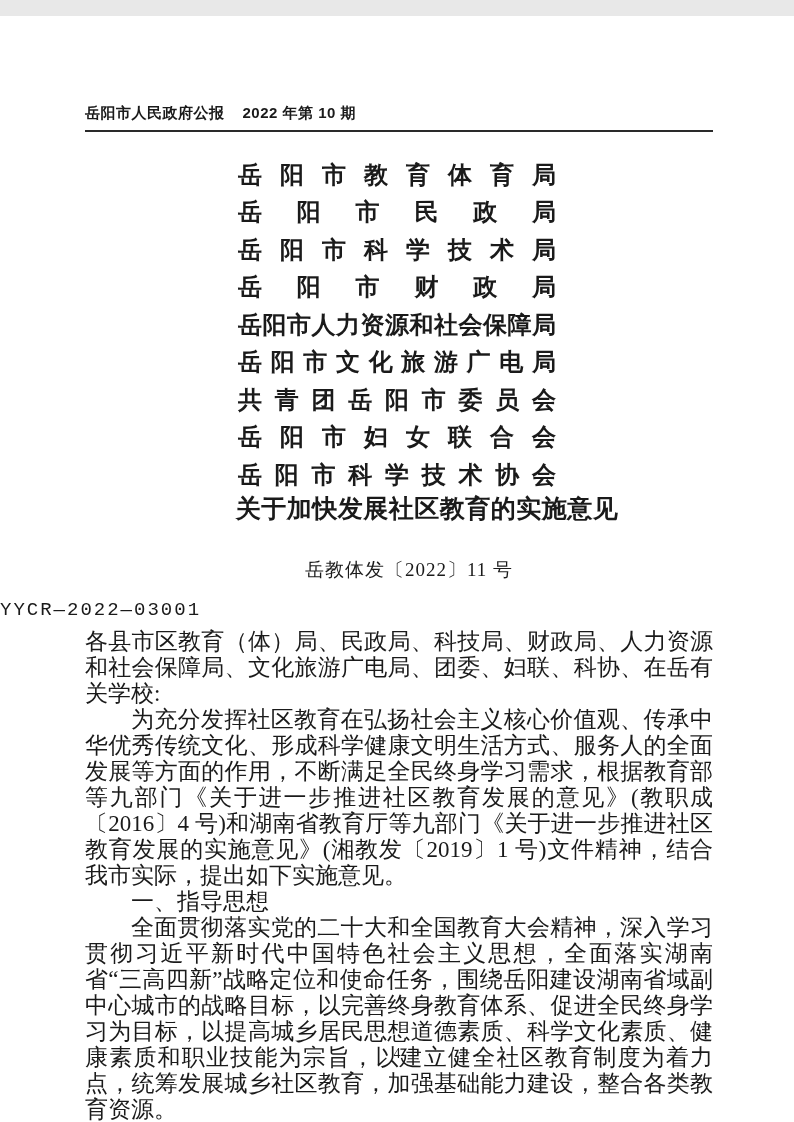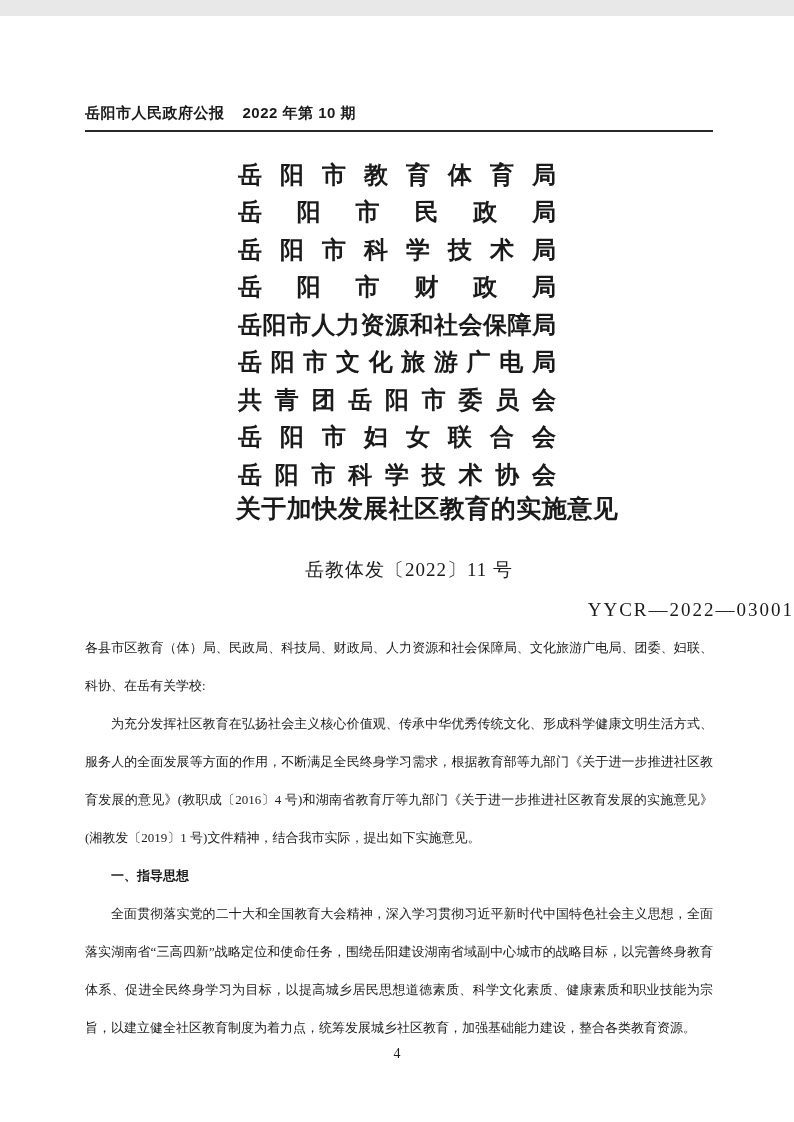--- a/index.html
+++ b/index.html
@@ -71,43 +71,44 @@
     width: 100%;
     text-align: center;
     font-size: 19px;
     letter-spacing: 1px;
   }
   .index-number {
     position: absolute;
     top: 583px;
     left: 0;
     width: 100%;
-    text-align: right;
+    text-align: left;
     font-size: 19px;
     letter-spacing: 2px;
+    font-family: Liberation Mono, monospace;
   }
   
   .body-text {
     position: absolute;
     top: 613px;
     left: 85px;
     width: 628px;
-    font-size: 13px;
-    line-height: 38px;
+    font-size: 23px;
+    line-height: 26px;
     text-align: justify;
   }
   .body-text p {
     margin: 0;
   }
   .body-text p.indent {
     text-indent: 2em;
   }
   .section-heading {
     text-indent: 2em;
-    font-weight: 700;
+    font-weight: 400;
   }
   
   .page-number {
     position: absolute;
     top: 1030px;
     left: 0;
     width: 100%;
     text-align: center;
     font-size: 14px;
   }

